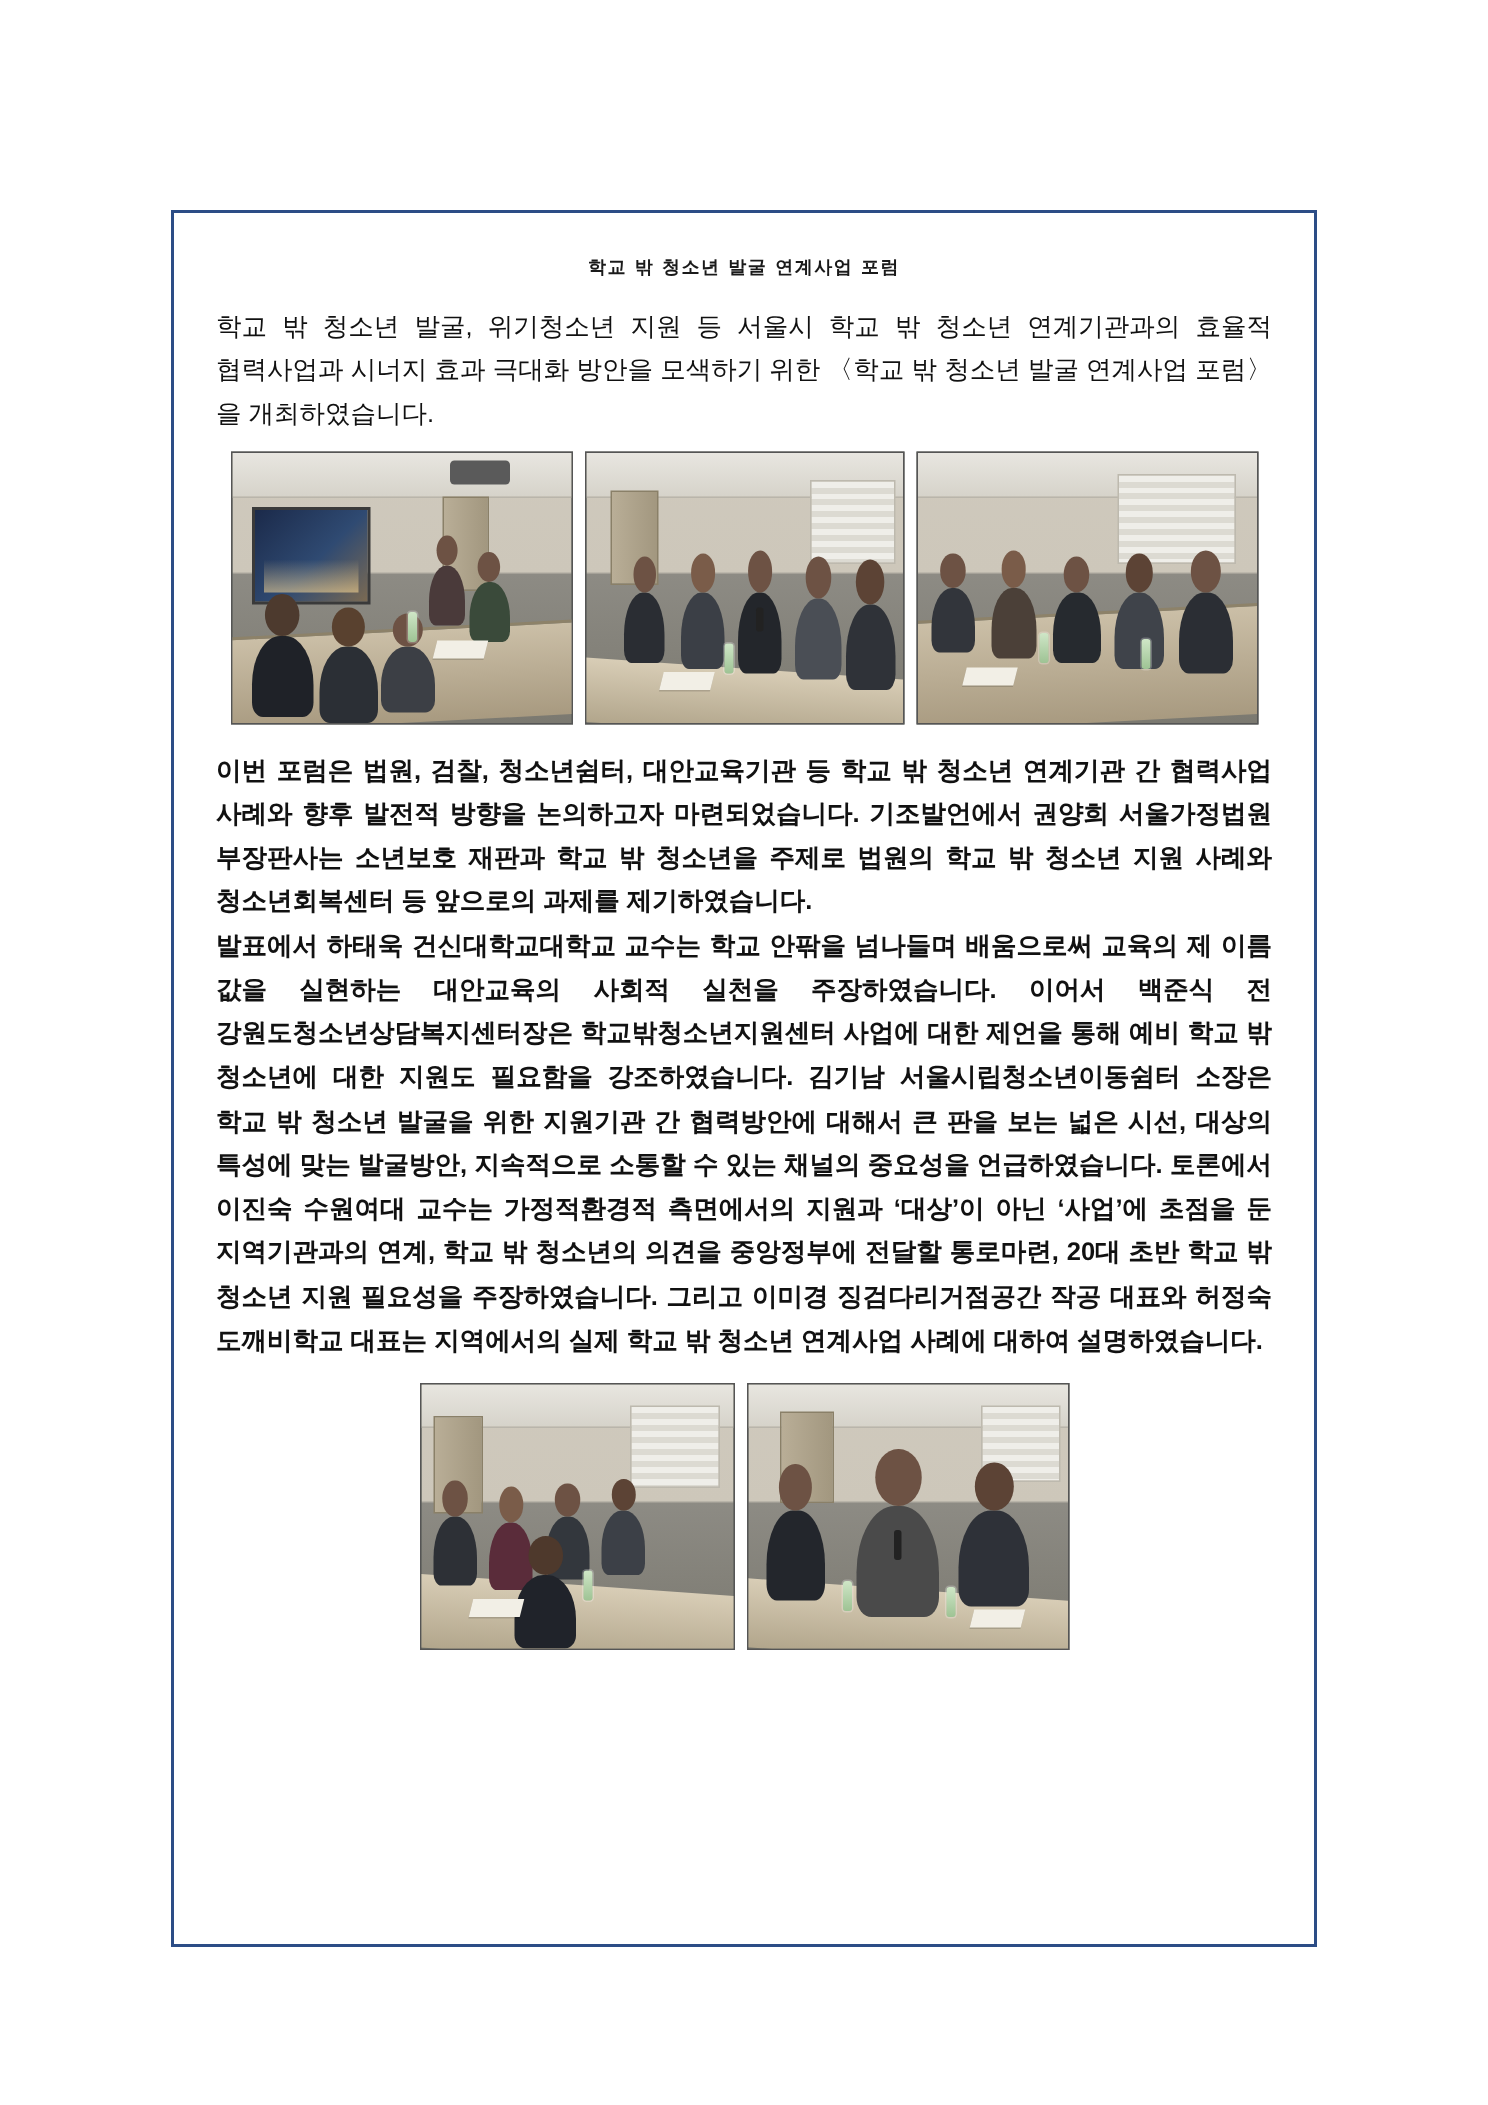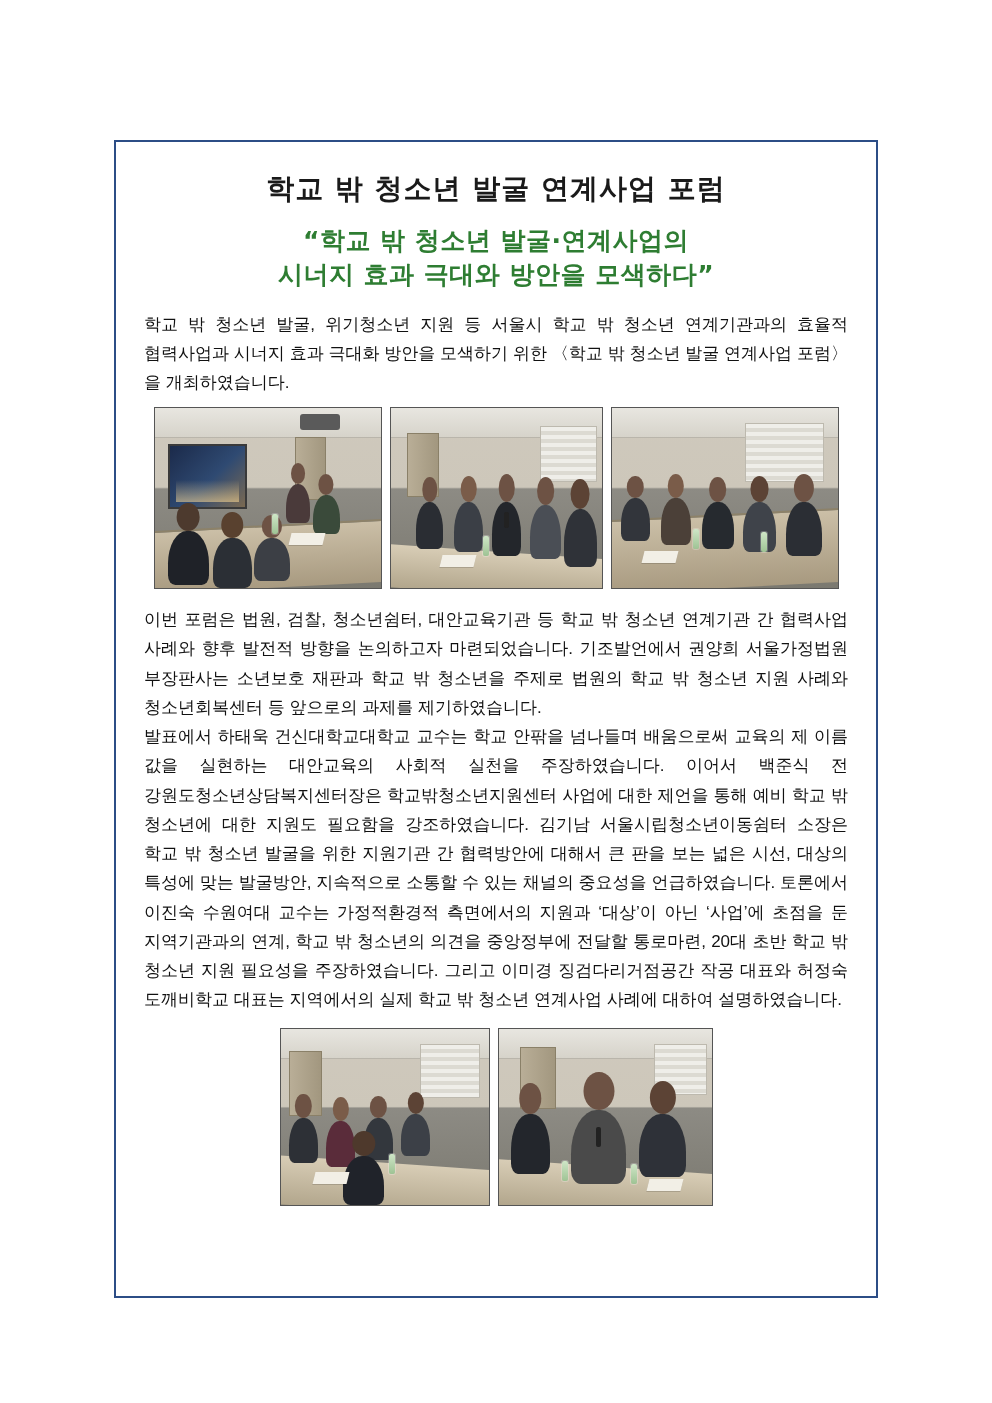--- a/index.html
+++ b/index.html
@@ -26,21 +26,21 @@
     background: #fff;
     padding: 0;
   }
 
   .inner {
     padding: 22px 28px 20px 28px;
   }
 
   .kicker {
     text-align: center;
-    font-size: 28px;
+    font-size: 12px;
     font-weight: bold;
     letter-spacing: 1px;
     color: #1a1a1a;
     margin: 6px 0 16px 0;
     font-family: "DejaVu Sans", sans-serif;
   }
 
   .headline {
     text-align: center;
     font-size: 25px;
@@ -155,34 +155,30 @@
   }
   .projector {
     position: absolute; right: 18%; top: 3%; width: 40px; height: 16px;
     background: #5a5a5a; border-radius: 3px;
   }
   .mic-hand {
     position: absolute; width: 5px; height: 16px; background: #222; border-radius: 2px;
   }
 
   .para-block { margin-bottom: 0; }
-  .para-block p { margin-bottom: 0; }
+  .para-block p { margin-bottom: 0; font-weight: bold; }
 </style>
 </head>
 <body>
 
 <div class="page">
   <div class="inner">
 
     <div class="kicker">학교 밖 청소년 발굴 연계사업 포럼</div>
 
-    <div class="headline">
-      <span class="l1">“학교 밖 청소년 발굴·연계사업의</span>
-      <span class="l2">시너지 효과 극대와 방안을 모색하다”</span>
-    </div>
 
     <p class="body lead">학교 밖 청소년 발굴, 위기청소년 지원 등 서울시 학교 밖 청소년 연계기관과의 효율적 협력사업과 시너지 효과 극대화 방안을 모색하기 위한 〈학교 밖 청소년 발굴 연계사업 포럼〉을 개최하였습니다.</p>
 
     <div class="photo-row">
 
       <div class="photo w1">
         <div class="room"></div>
         <div class="ceiling"></div>
         <div class="screen-proj"></div>
         <div class="projector"></div>

